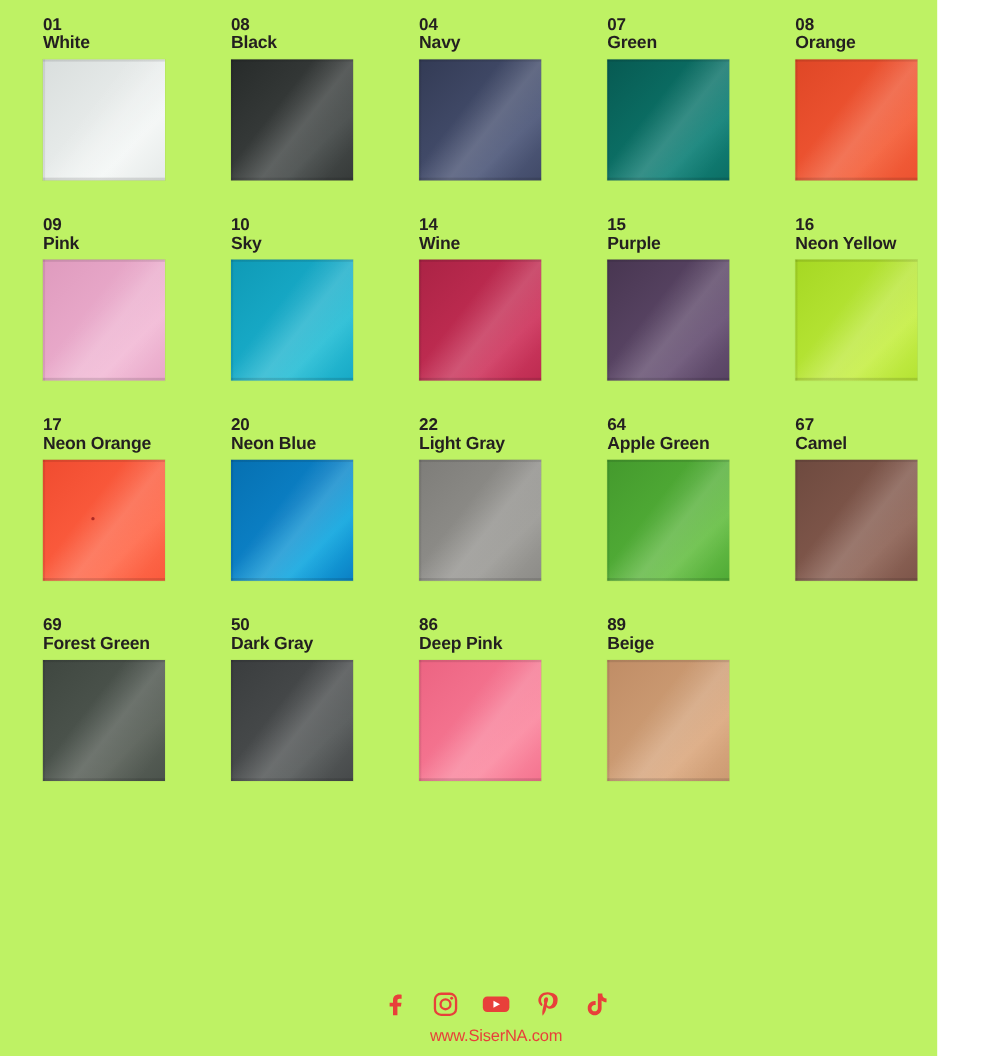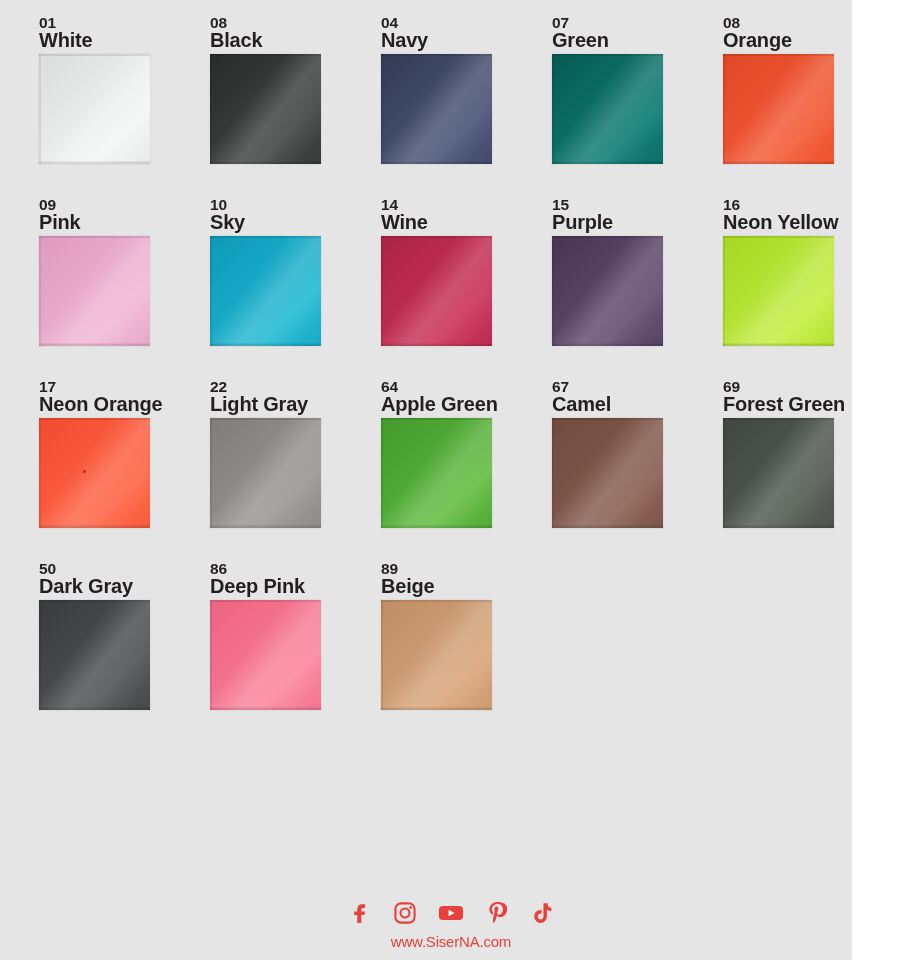--- a/index.html
+++ b/index.html
@@ -15,21 +15,21 @@
     font-family: "Liberation Sans", sans-serif;
     color: #231f20;
     overflow: hidden;
     position: relative;
   }
 
   #chart-root {
     width: 852px;
     height: 960px;
     position: relative;
-    background: #e5e5e5;
+    background: #bef264;
   }
 
   
   .swatch-grid {
     position: absolute;
     left: 39px;
     top: 14px;
     width: 830px;
     display: grid;
     grid-template-columns: repeat(5, 171px);
@@ -46,21 +46,21 @@
     font-size: 15.5px;
     font-weight: bold;
     line-height: 17px;
     letter-spacing: -0.1px;
     color: #231f20;
     margin: 0;
     padding: 0;
   }
 
   .swatch-name {
-    font-size: 20px;
+    font-size: 16px;
     font-weight: bold;
     line-height: 18px;
     letter-spacing: -0.2px;
     color: #231f20;
     margin: 0;
     padding: 0;
     white-space: nowrap;
   }
 
   .swatch-chip {
@@ -223,20 +223,28 @@
       <div class="swatch-cell">
         <div class="swatch-code">17</div>
         <div class="swatch-name">Neon Orange</div>
         <div class="swatch-chip" style="background: linear-gradient(135deg, rgb(240, 76, 48) 0%, rgb(250, 90, 60) 45%, rgb(255, 109, 79) 72%, rgb(250, 90, 60) 100%);">
           <div class="sheen"></div>
           <div class="edge"></div>
           <div class="speck"></div>
         </div>
       </div>
       <div class="swatch-cell">
+        <div class="swatch-code">20</div>
+        <div class="swatch-name">Neon Blue</div>
+        <div class="swatch-chip" style="background: linear-gradient(135deg, rgb(6, 112, 177) 0%, rgb(11, 127, 196) 45%, rgb(23, 169, 224) 72%, rgb(11, 127, 196) 100%);">
+          <div class="sheen"></div>
+          <div class="edge"></div>
+        </div>
+      </div>
+      <div class="swatch-cell">
         <div class="swatch-code">22</div>
         <div class="swatch-name">Light Gray</div>
         <div class="swatch-chip" style="background: linear-gradient(135deg, rgb(126, 125, 121) 0%, rgb(140, 139, 135) 45%, rgb(157, 156, 152) 72%, rgb(140, 139, 135) 100%);">
           <div class="sheen"></div>
           <div class="edge"></div>
         </div>
       </div>
       <div class="swatch-cell">
         <div class="swatch-code">64</div>
         <div class="swatch-name">Apple Green</div>

